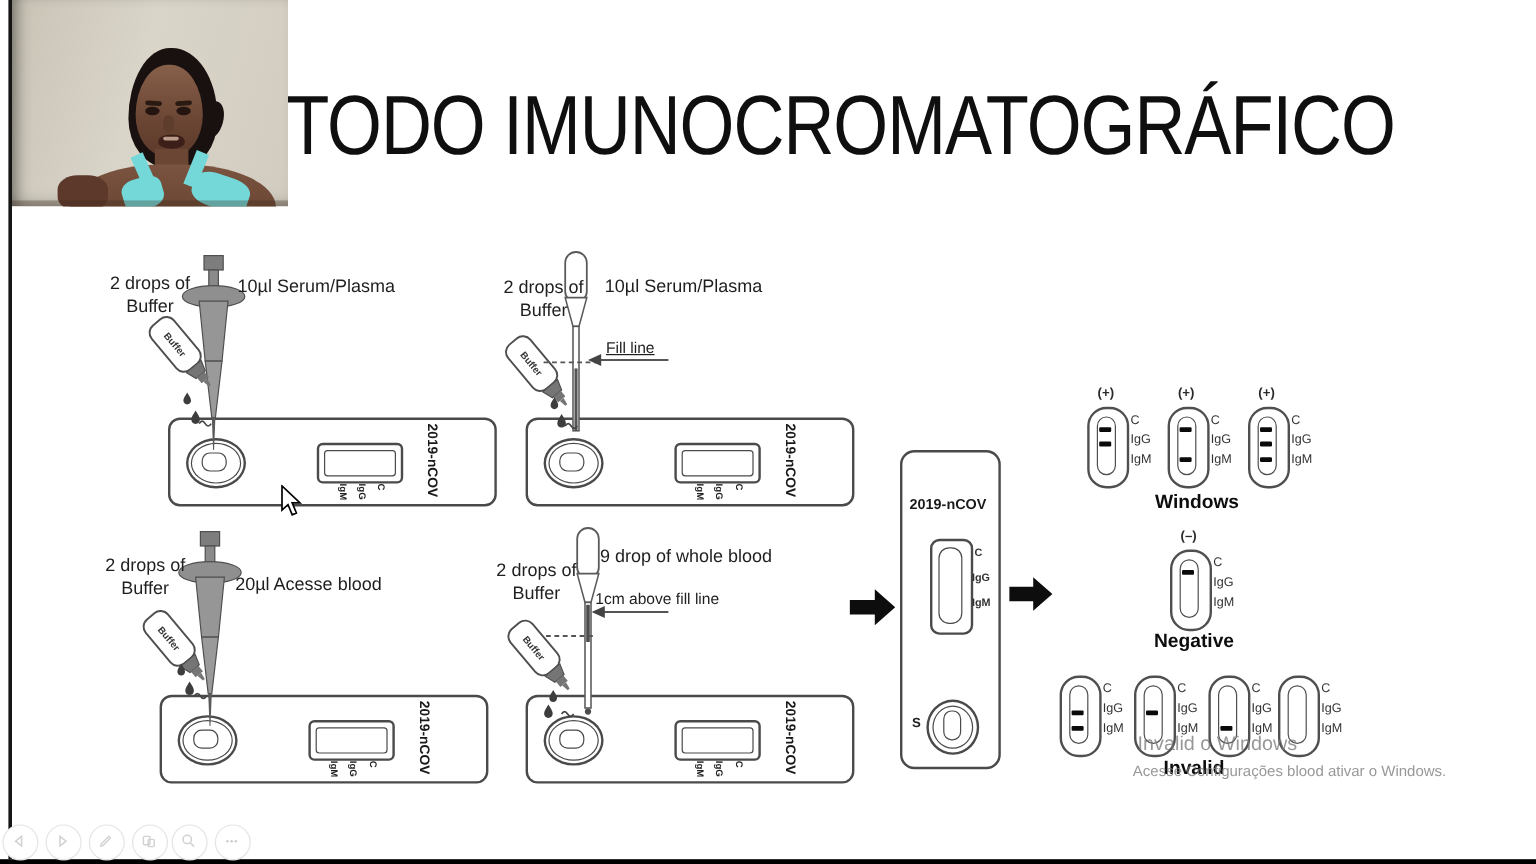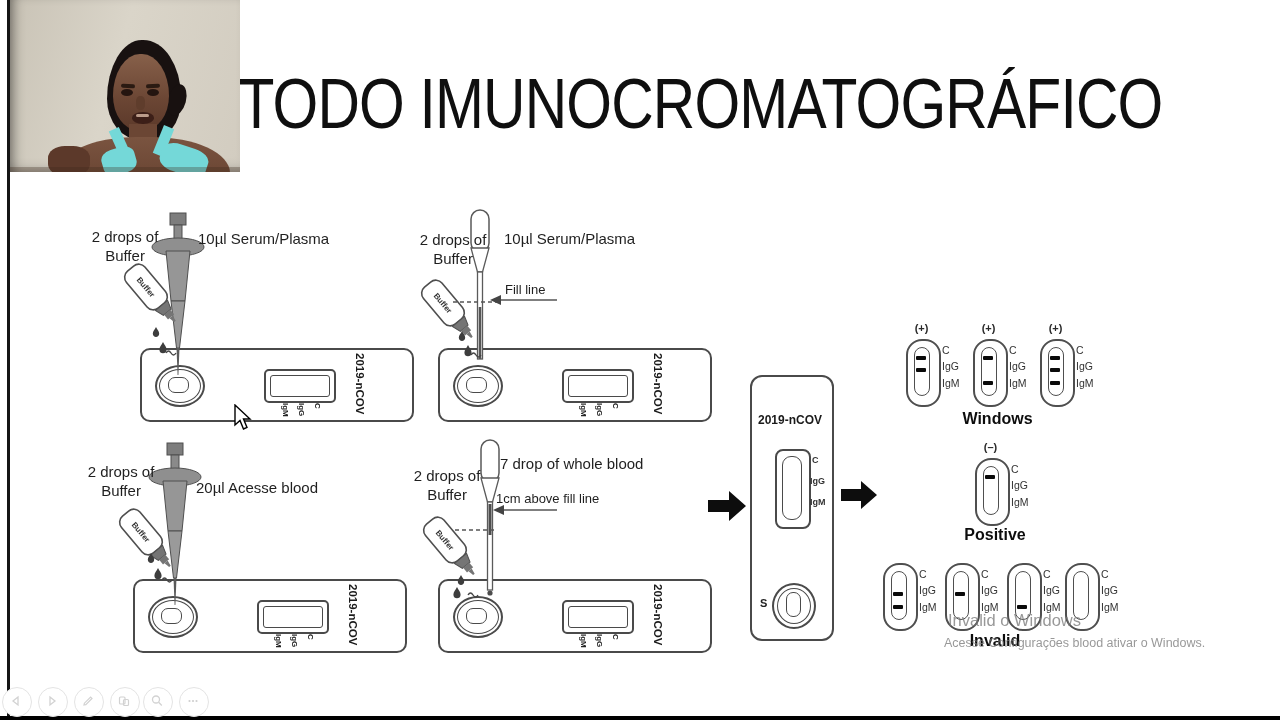--- a/index.html
+++ b/index.html
@@ -114,21 +114,21 @@
       <path transform="translate(58,139) scale(0.9)" d="M0,0 C1.8,3.5 4,5.5 4,8.5 C4,11 2.2,12.5 0,12.5 C-2.2,12.5 -4,11 -4,8.5 C-4,5.5 -1.8,3.5 0,0 Z"></path>
       <path d="M61,150 q2.5,-4 5,0 t5,0" fill="none" stroke="#444" stroke-width="1.4"></path>
     </g>
   </svg>
 
   <div class="lbl lbl-c" style="left:398px;top:230px;width:110px;">
     <span>2 drops of</span><br>
     <span>Buffer</span>
   </div>
   <div class="lbl" style="left:504px;top:230px;">10µl Serum/Plasma</div>
-  <div class="lbl lbl-sm" style="left:505px;top:282px;">Fill line</div>
+  <div class="lbl lbl-sm" style="left:505px;top:282px;text-decoration:underline;">Fill line</div>
   <svg class="panel-svg" style="left:405px;top:203px;" width="300" height="185" viewBox="0 0 300 185">
     <g transform="translate(75,7)">
       <rect x="-9" y="0" width="18" height="42" rx="9" fill="#fff" stroke="#5a5a5a" stroke-width="1.5"></rect>
       <path d="M-9,38 L9,38 L2.5,62 L-2.5,62 Z" fill="#fff" stroke="#5a5a5a" stroke-width="1.3"></path>
       <rect x="-2.5" y="62" width="5" height="87" fill="#fff" stroke="#5a5a5a" stroke-width="1.3"></rect>
       <rect x="-1.3" y="97" width="2.6" height="52" fill="#555"></rect>
     </g>
     <g transform="translate(38,100) rotate(-40)">
       <rect x="-12" y="-24" width="24" height="48" rx="8" fill="#fff" stroke="#4f4f4f" stroke-width="1.6"></rect>
       <text transform="rotate(90)" x="0" y="3" font-size="8" font-weight="bold" fill="#333" text-anchor="middle">Buffer</text>
@@ -173,21 +173,21 @@
       <path transform="translate(48,118) scale(0.8)" d="M0,0 C1.8,3.5 4,5.5 4,8.5 C4,11 2.2,12.5 0,12.5 C-2.2,12.5 -4,11 -4,8.5 C-4,5.5 -1.8,3.5 0,0 Z"></path>
       <path transform="translate(55,133) scale(0.9)" d="M0,0 C1.8,3.5 4,5.5 4,8.5 C4,11 2.2,12.5 0,12.5 C-2.2,12.5 -4,11 -4,8.5 C-4,5.5 -1.8,3.5 0,0 Z"></path>
       <path d="M59,145 q2.5,-4 5,0 t5,0" fill="none" stroke="#444" stroke-width="1.4"></path>
     </g>
   </svg>
 
   <div class="lbl lbl-c" style="left:392px;top:466px;width:110px;">
     <span>2 drops of</span><br>
     <span>Buffer</span>
   </div>
-  <div class="lbl" style="left:500px;top:455px;">7 drop of whole blood</div>
+  <div class="lbl" style="left:500px;top:455px;">9 drop of whole blood</div>
   <div class="lbl lbl-sm" style="left:496px;top:491px;">1cm above fill line</div>
   <svg class="panel-svg" style="left:405px;top:435px;" width="300" height="175" viewBox="0 0 300 175">
     <g transform="translate(85,5)">
       <rect x="-9" y="0" width="18" height="42" rx="9" fill="#fff" stroke="#5a5a5a" stroke-width="1.5"></rect>
       <path d="M-9,38 L9,38 L2.5,62 L-2.5,62 Z" fill="#fff" stroke="#5a5a5a" stroke-width="1.3"></path>
       <rect x="-2.5" y="62" width="5" height="88" fill="#fff" stroke="#5a5a5a" stroke-width="1.3"></rect>
       <rect x="-1.5" y="64" width="3" height="31" fill="#4d4d4d"></rect>
       <circle cx="0" cy="153" r="2.6" fill="#4d4d4d"></circle>
     </g>
     <g transform="translate(40,105) rotate(-40)">
@@ -278,21 +278,21 @@
     <span class="vlab" style="left:58px;top:99px;">IgG</span>
     <span class="vlab" style="left:58px;top:120px;">IgM</span>
     <div class="vwell">
       <div class="vwell-mid"></div>
       <div class="vwell-in"></div>
       <span class="vwell-s">S</span>
     </div>
   </div>
 
   <div class="result-caption" style="left:935px;top:410px;width:125px;">Windows</div>
-  <div class="result-caption" style="left:935px;top:526px;width:120px;">Positive</div>
+  <div class="result-caption" style="left:935px;top:526px;width:120px;">Negative</div>
   <div class="result-caption" style="left:945px;top:632px;width:100px;">Invalid</div>
 
   <div class="wm1">Invalid o Windows</div>
   <div class="wm2">Acesse Configurações blood ativar o Windows.</div>
 
   <div class="webcam">
     <div class="cam-hair"></div>
     <div class="cam-bun"></div>
     <div class="cam-face"></div>
     <div class="cam-brow" style="left:111px;top:84px;transform:rotate(4deg);"></div>

